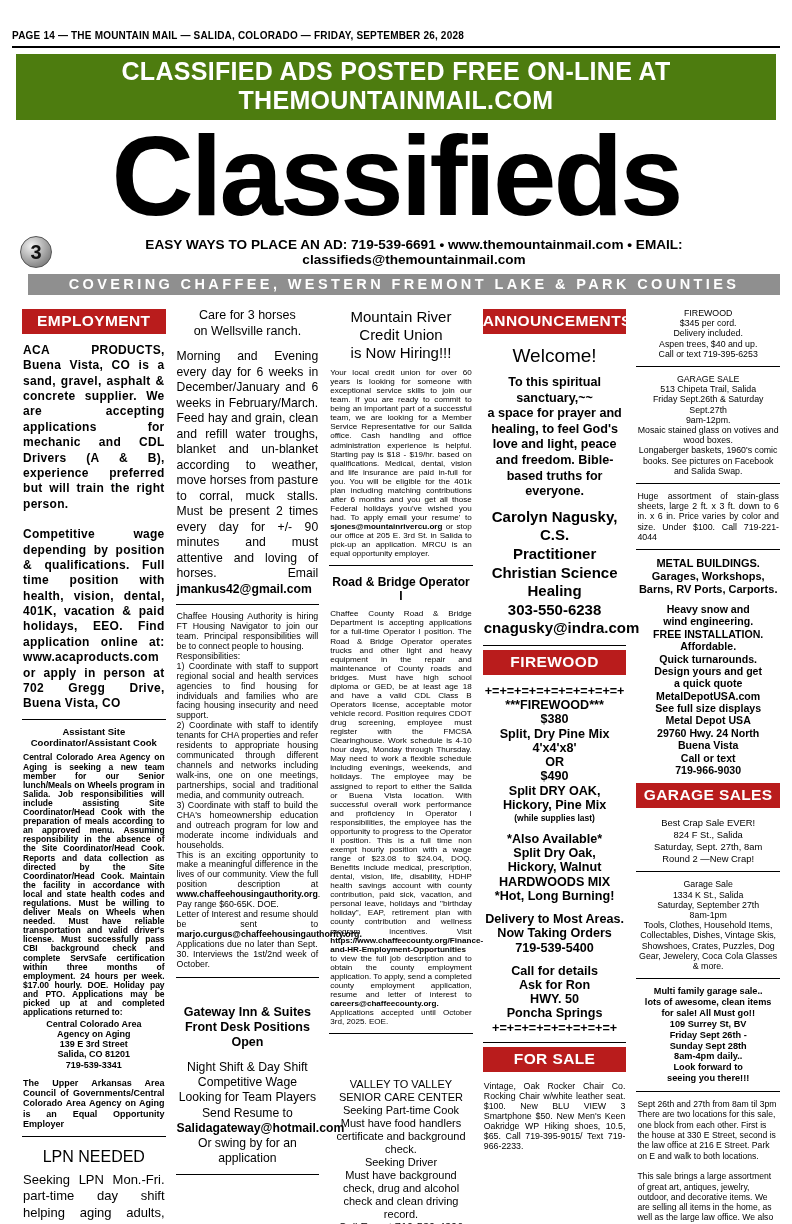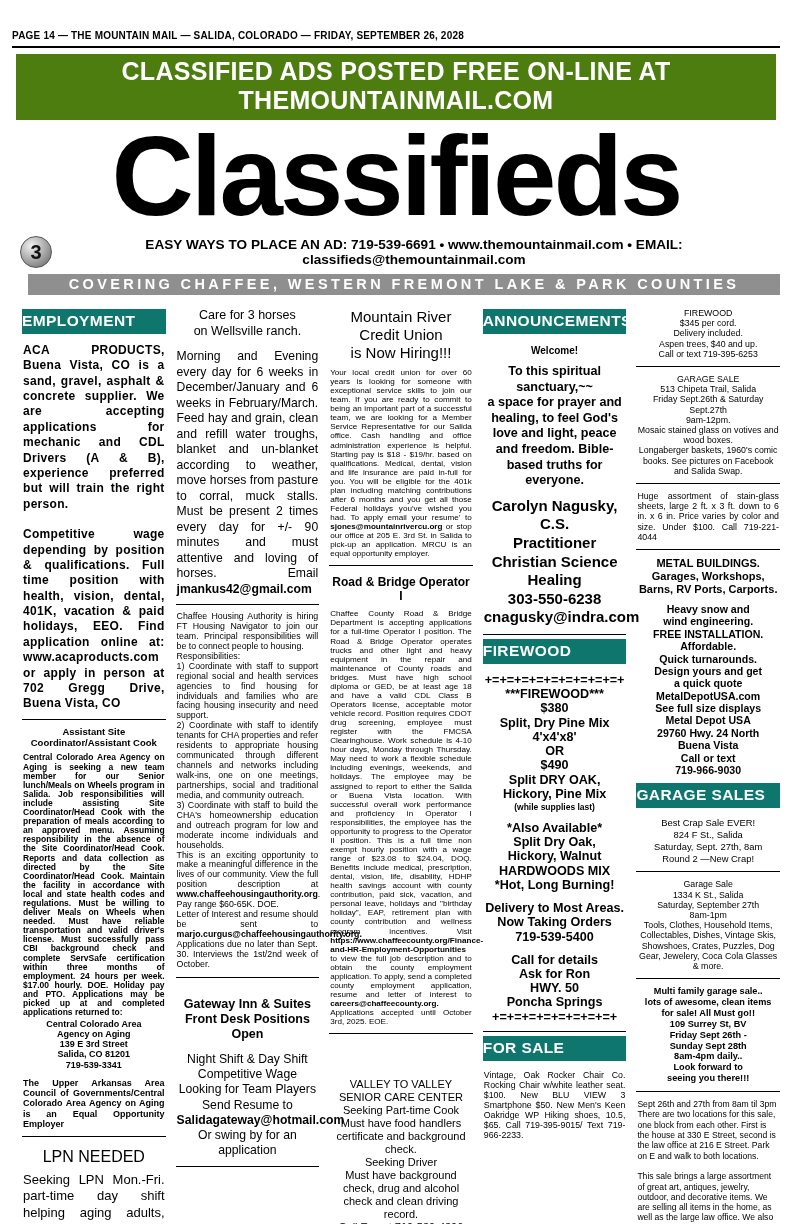--- a/index.html
+++ b/index.html
@@ -29,21 +29,21 @@
     font-weight:bold;font-size:20px;color:#111;
   }
   .contact-line{flex:1;text-align:center;font-weight:bold;font-size:13.6px;}
   .coverage{
     margin:6px 12px 0 28px;background:#8f8f8f;color:#fff;text-align:center;
     font-weight:bold;font-size:14.5px;letter-spacing:3.4px;padding:2px 0 3px;
   }
   .columns{display:flex;gap:10px;margin:10px 12px 0 22px;align-items:flex-start;}
   .col{flex:1;min-width:0;}
   .shead{
-    background:#0f766e;color:#fff;font-weight:bold;
+    background:#b91c1c;color:#fff;text-align:center;font-weight:bold;
     font-size:15.5px;padding:3px 0 4px;letter-spacing:.4px;margin:4px 0 6px;
   }
   hr.rule{border:none;border-top:1.5px solid #000;margin:4px 0;}
   .ad{padding:3px 1px;}
   .center{text-align:center;}
   .justify{text-align:justify;}
   .pre{white-space:pre-line;}
   .bold{font-weight:bold;}
 
   
@@ -52,21 +52,21 @@
   .asst-body{font-weight:bold;font-size:8.5px;line-height:1.07;}
   .asst-addr{font-weight:bold;font-size:9px;line-height:1.12;margin-top:2px;}
   .asst-eoe{font-weight:bold;font-size:9px;line-height:1.15;margin-top:8px;}
   .lpn-title{font-size:16px;margin:4px 0 6px;}
   .lpn-body{font-size:13px;line-height:1.24;}
 
   
   .horses-title{font-size:12.5px;line-height:1.25;margin-bottom:10px;}
   .horses-body{font-size:12.2px;line-height:1.27;}
   .cha-body{font-size:8.8px;line-height:1.13;}
-  .gateway-title{font-weight:bold;font-size:12.5px;line-height:1.2;margin:12px 0 10px;}
+  .gateway-title{font-weight:bold;font-size:12.5px;line-height:1.2;margin:20px 0 10px;}
   .gateway-body{font-size:12.2px;line-height:1.25;}
 
   
   .mrcu-title{font-size:15px;line-height:1.2;margin-bottom:6px;}
   .small-body{font-size:8.1px;line-height:1.12;}
   .rb-title{font-weight:bold;font-size:12px;margin:2px 0 6px;}
   .valley{font-size:11px;line-height:1.18;margin-top:41px;}
   .recycle-box{
     border:2px solid #000;margin:8px 4px 0;padding:4px 4px 3px;
   }
@@ -75,21 +75,21 @@
   .recycle-w1,.recycle-w2{font-weight:bold;font-size:17px;letter-spacing:.5px;color:#1a1a1a;}
   .recycle-care{
     font-family:"DejaVu Serif","Liberation Serif",serif;
     font-style:italic;font-weight:bold;font-size:27px;line-height:.8;color:#1a1a1a;
   }
   .recycle-caption{
     font-style:italic;font-weight:bold;font-size:11px;text-align:center;margin-top:2px;
   }
 
   
-  .welcome-title{font-weight:bold;font-size:10px;margin:2px 0 8px;}
+  .welcome-title{font-weight:normal;font-size:19px;margin:2px 0 8px;}
   .welcome-body{font-weight:bold;font-size:12.6px;line-height:1.24;}
   .welcome-addr{font-weight:bold;font-size:12.8px;line-height:1.24;margin-top:10px;}
   .welcome-prac{font-weight:bold;font-size:15px;line-height:1.24;margin-top:8px;}
   .fw-block{font-weight:bold;font-size:12.6px;line-height:1.13;}
   .fw-note{font-weight:bold;font-size:8.5px;margin-top:1px;}
   .fw-gap{margin-top:9px;}
   .fw300{font-weight:bold;font-size:12.8px;line-height:1.25;letter-spacing:.2px;}
   .forsale-body{font-size:8.8px;line-height:1.14;}
 
   

